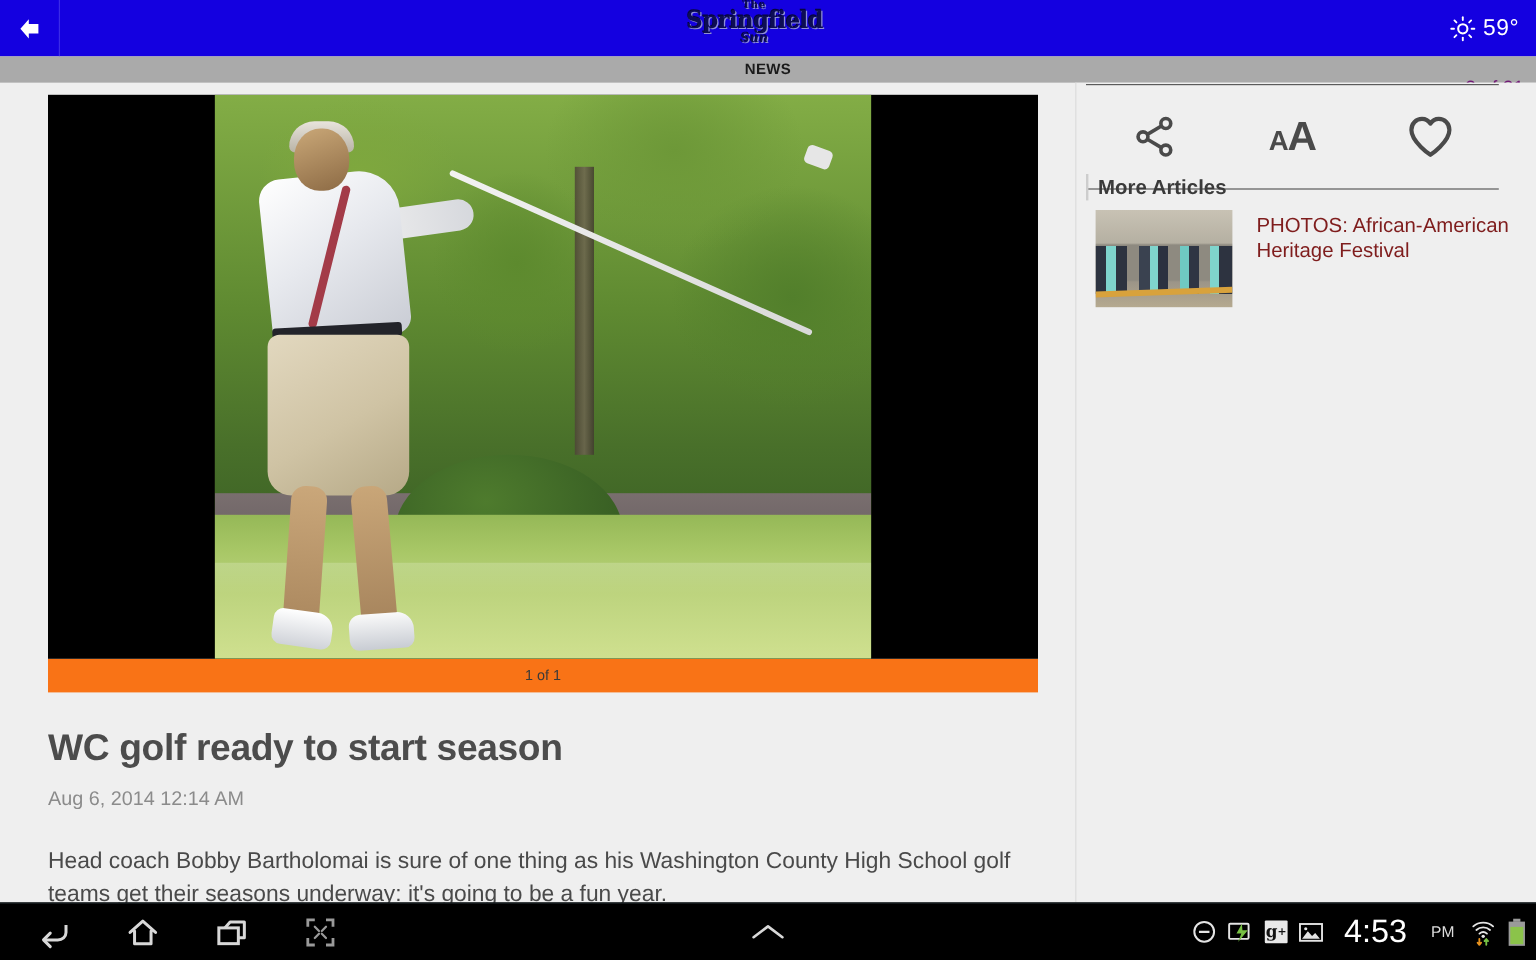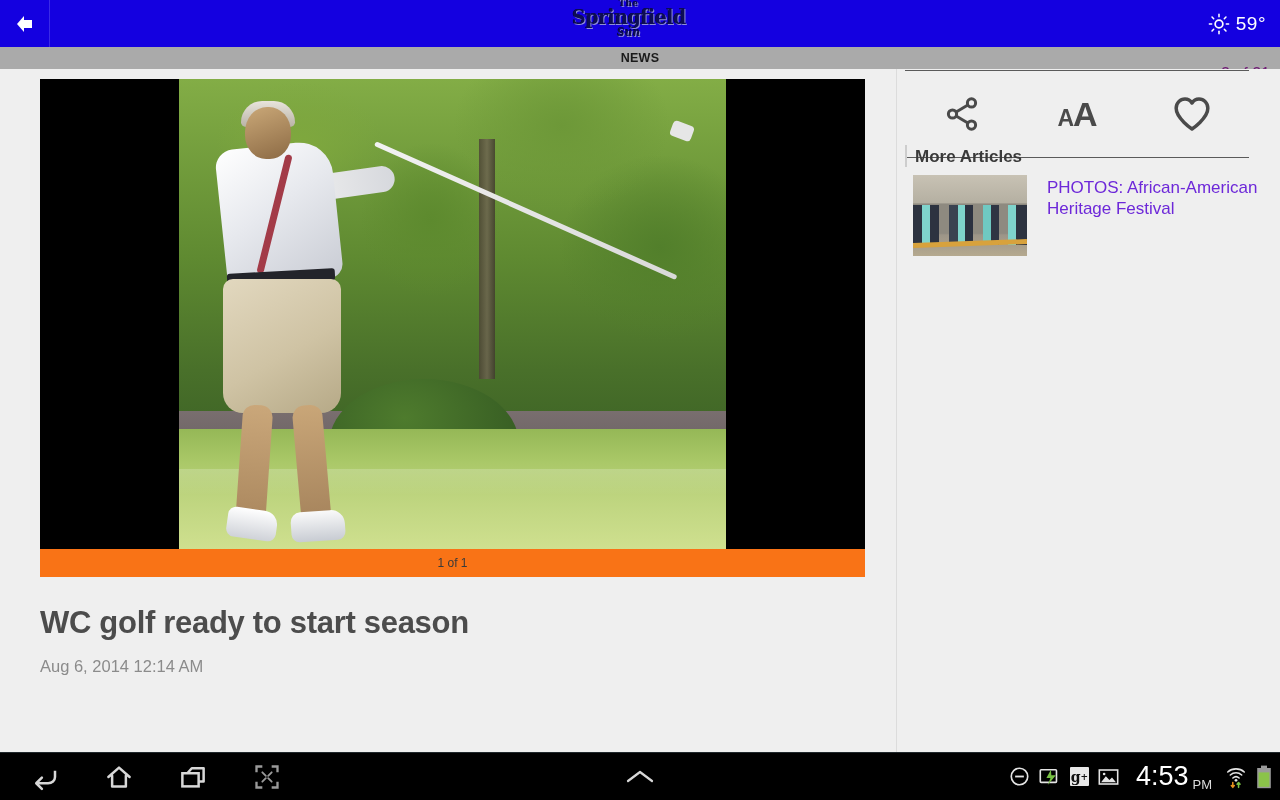--- a/index.html
+++ b/index.html
@@ -391,21 +391,21 @@
   }
   .thumb-pothole {
     background:
       radial-gradient(ellipse 52px 22px at 48% 48%, #3a3a38 0%, #5b5a56 52%, rgba(120,118,112,0) 74%),
       radial-gradient(ellipse 30px 10px at 22% 46%, #2e2e2c 0%, rgba(60,60,58,0) 80%),
       linear-gradient(180deg,#e3e0da 0%, #d7d4cd 40%, #cfc8bd 70%, #c9bfae 100%);
   }
   .more-title {
     font-size: 17px;
     line-height: 21px;
-    color: #6d28d9;
+    color: #7f1d1d;
     padding-top: 2px;
   }
 
   
   .navbar {
     position: absolute;
     left: 0; top: 752px;
     width: 1280px;
     height: 48px;
     background: #000000;
@@ -445,22 +445,22 @@
     font-size: 14px;
     font-weight: bold;
     display: flex;
     align-items: center;
     justify-content: center;
     font-family: "DejaVu Serif", serif;
     border-radius: 1px;
   }
   .clock {
     display: flex;
-    align-items: flex-end;
-    gap: 4px;
+    align-items: center;
+    gap: 20px;
     color: #ffffff;
     margin: 0 4px 0 8px;
   }
   .clock .t { font-size: 27px; letter-spacing: 0px; }
   .clock .ampm { font-size: 13px; color: #dcdcdc; }
 </style>
 </head>
 <body>
 
 <div id="app">
@@ -532,20 +532,21 @@
           </div>
         </div>
       </div>
 
       <div class="photo-caption">
         <span>1 of 1</span>
       </div>
 
       <h1 class="headline">WC golf ready to start season</h1>
       <div class="byline">Aug 6, 2014 12:14 AM</div>
+      <p class="body-text">Head coach Bobby Bartholomai is sure of one thing as his Washington County High School golf teams get their seasons underway: it's going to be a fun year.</p>
     </div>
 
     <div class="sidebar">
 
       <div class="tools">
 
         <div class="tool-btn">
           <svg width="38" height="38" viewBox="0 0 24 24">
             <circle cx="18" cy="5" r="2.6" fill="none" stroke="#4a4a4a" stroke-width="1.9"></circle>
             <circle cx="6" cy="12" r="2.6" fill="none" stroke="#4a4a4a" stroke-width="1.9"></circle>

